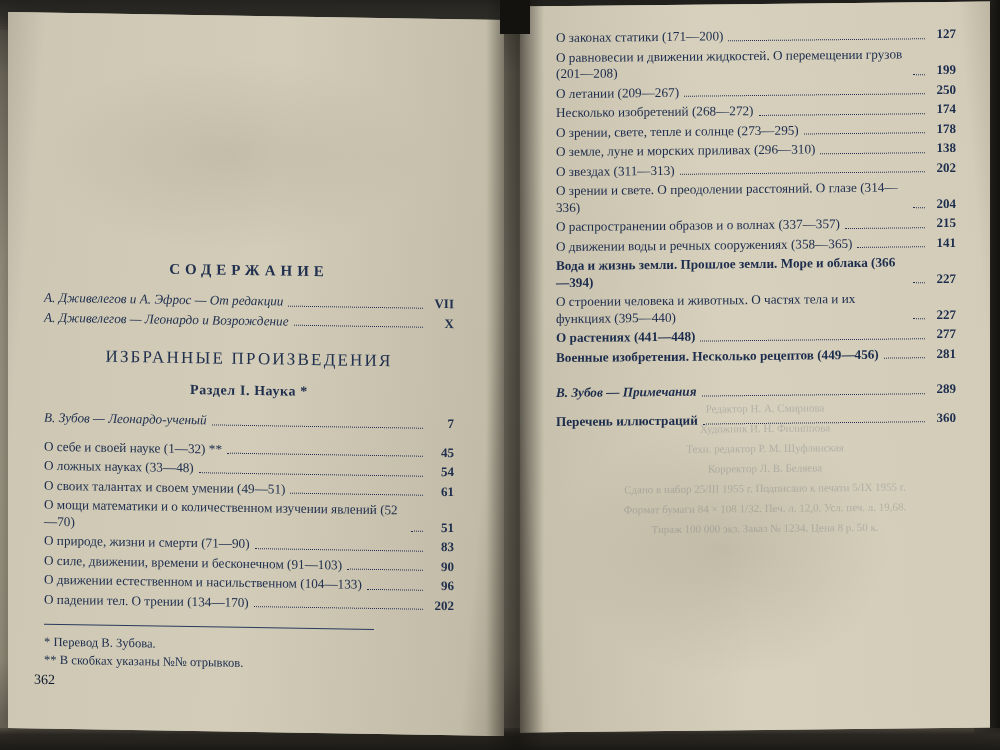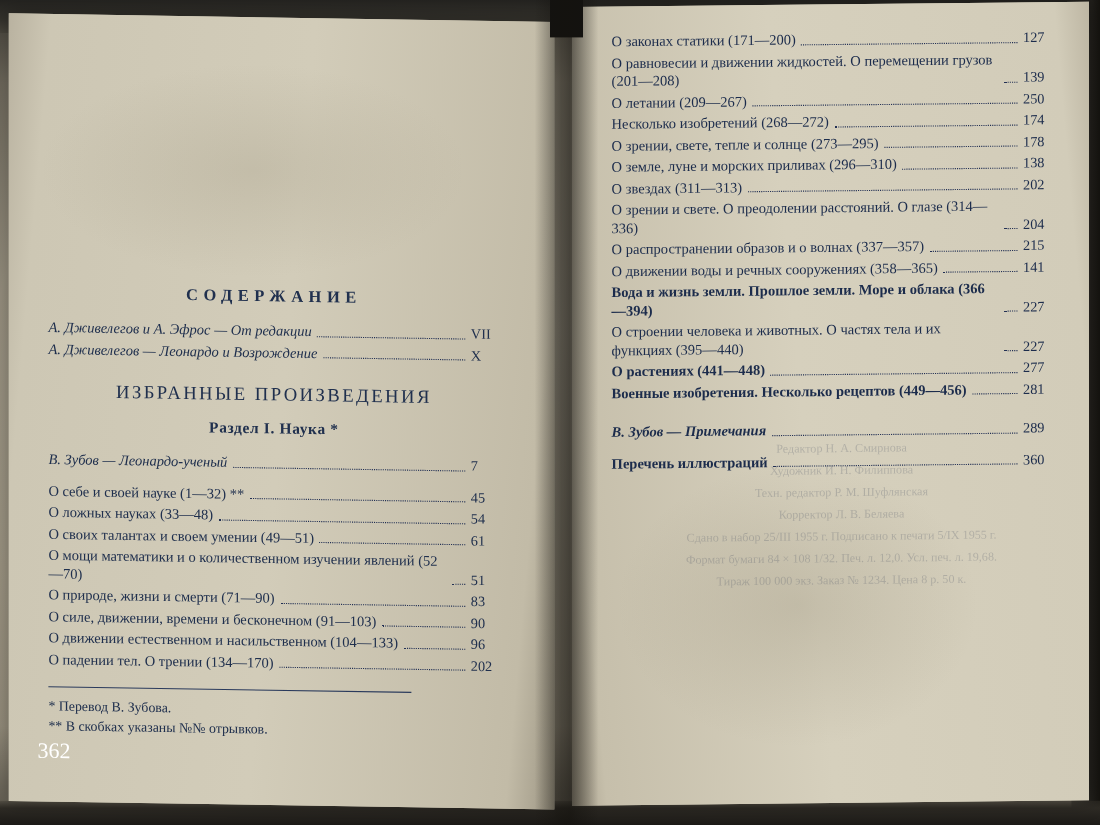--- a/index.html
+++ b/index.html
@@ -142,23 +142,24 @@
   }
   .entry .dots {
     flex: 1 1 auto;
     border-bottom: 1.6px dotted #223054;
     margin: 0 5px 4px 5px;
     min-width: 12px;
     height: 0;
   }
   .entry .pg {
     white-space: nowrap;
-    font-weight: normal;
+    font-weight: bold;
     font-size: 13px;
     min-width: 26px;
+    text-align: right;
   }
   .entry.italic .label {
     font-style: italic;
   }
   .entry.bold .label {
     font-weight: bold;
   }
 
   .gap-s { height: 9px; }
   .gap-m { height: 16px; }
@@ -168,22 +169,22 @@
     border-top: 1.4px solid #2a3a5c;
     padding-top: 8px;
     width: 330px;
     font-size: 12.6px;
     line-height: 18px;
   }
   .folio {
     position: absolute;
     left: 34px;
     top: 672px;
-    font-size: 20px;
-    color: #ffffff;
+    font-size: 14px;
+    color: #0f172a;
     transform: skewY(0.9deg);
   }
 
   
   .ghost {
     position: absolute;
     left: 600px;
     top: 400px;
     width: 330px;
     transform: skewY(-0.6deg);
@@ -291,21 +292,21 @@
   <div class="right-col">
 
     <div class="entry">
       <span class="label">О законах статики (171—200)</span>
       <span class="dots"></span>
       <span class="pg">127</span>
     </div>
     <div class="entry">
       <span class="label">О равновесии и движении жидкостей. О перемещении грузов (201—208)</span>
       <span class="dots"></span>
-      <span class="pg">139</span>
+      <span class="pg">199</span>
     </div>
     <div class="entry">
       <span class="label">О летании (209—267)</span>
       <span class="dots"></span>
       <span class="pg">250</span>
     </div>
     <div class="entry">
       <span class="label">Несколько изобретений (268—272)</span>
       <span class="dots"></span>
       <span class="pg">174</span>

